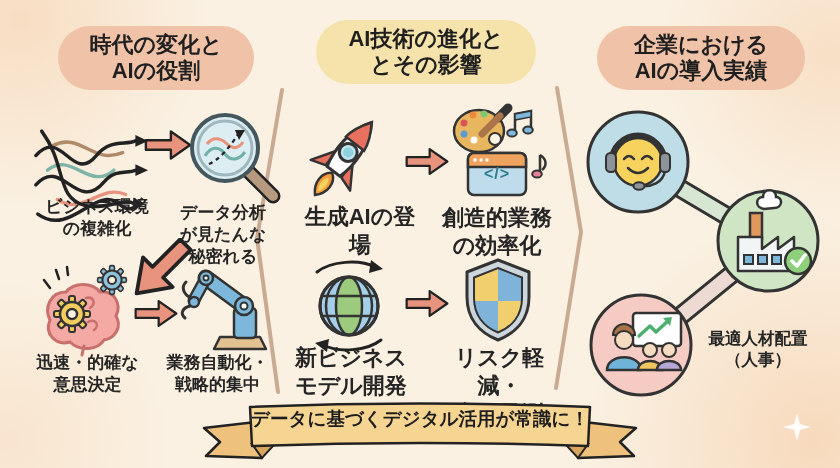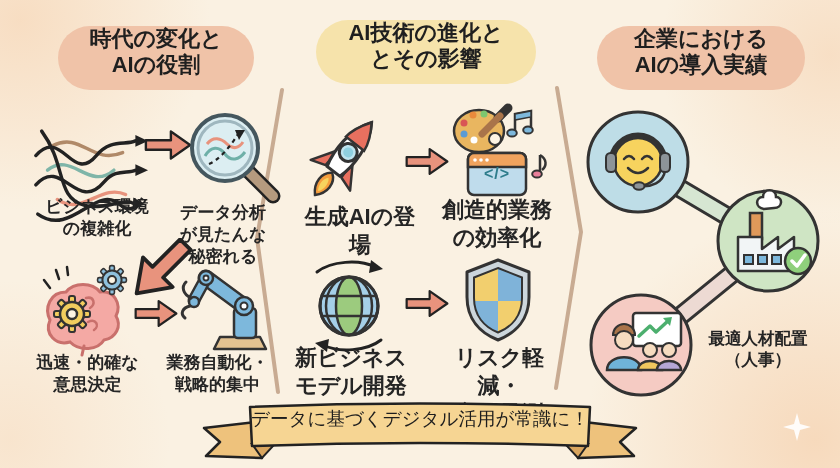--- a/index.html
+++ b/index.html
@@ -8,40 +8,40 @@
     font-family:"Liberation Sans","DejaVu Sans",sans-serif;
     background-color:#faf1e2;
     background-image:
       radial-gradient(circle at 20px 20px, rgba(245,205,168,.55), transparent 190px),
       radial-gradient(circle at 830px 55px, rgba(245,205,168,.5), transparent 170px),
       radial-gradient(circle at 815px 440px, rgba(245,205,168,.65), transparent 230px),
       radial-gradient(circle at 10px 440px, rgba(245,205,168,.35), transparent 160px);
   }
   .abs{position:absolute;}
   .pill{
-    position:absolute; display:flex; justify-content:center;
+    position:absolute; display:flex; align-items:center; justify-content:center;
     border-radius:34px; text-align:center;
   }
   .pill span{font-weight:bold; font-size:22px; color:#1f1f1f; line-height:1.2; white-space:pre-line;}
   .pill-peach{background:#f0c3a8;}
   .pill-yellow{background:#f6e3ab;}
   .lbl{
     position:absolute; font-weight:bold; color:#252525; text-align:center;
     white-space:pre-line; line-height:1.28;
   }
   .fs17{font-size:17px;} .fs175{font-size:22px;} .fs165{font-size:16.5px;}
   .sub{display:block; font-size:13.5px; margin-top:1px;}
   .code-glyph{
     position:absolute; left:16px; top:62px; width:58px; text-align:center;
     color:#2e7d8c; font-weight:bold; font-size:16px; letter-spacing:1px;
   }
   svg{display:block;}
   .banner-text{
     position:absolute; left:250px; top:406px; width:340px; text-align:center;
-    font-weight:normal; font-size:18.5px; color:#1d1d1d;
+    font-weight:bold; font-size:18.5px; color:#1d1d1d;
   }
 </style>
 </head>
 <body>
 
 <div class="canvas">
 
   <svg class="abs" style="left:0;top:0;" width="840" height="468" viewBox="0 0 840 468">
     <polyline points="282,90 257,238 278,392" fill="none" stroke="#c8ab92" stroke-width="4" stroke-linecap="round" stroke-linejoin="round"></polyline>
     <polyline points="557,88 581,232 556,388" fill="none" stroke="#c8ab92" stroke-width="4" stroke-linecap="round" stroke-linejoin="round"></polyline>
@@ -206,21 +206,21 @@
       <rect x="16" y="50" width="58" height="42" rx="6" fill="#bfdcec" stroke="#333" stroke-width="2.5"></rect>
       <path d="M16,64 L16,56 a6,6 0 0 1 6,-6 L68,50 a6,6 0 0 1 6,6 L74,64 Z" fill="#f0a35e" stroke="#333" stroke-width="2.5"></path>
       <circle cx="23" cy="57" r="1.8" fill="#fff"></circle>
       <circle cx="29" cy="57" r="1.8" fill="#fff"></circle>
       <circle cx="35" cy="57" r="1.8" fill="#fff"></circle>
     </svg>
     <span class="code-glyph">&lt;/&gt;</span>
   </div>
 
   <div class="lbl fs175" style="left:295px;top:203px;width:130px;">生成AIの登場</div>
-  <div class="lbl fs175" style="left:437px;top:198px;width:120px;font-family:Liberation Mono, monospace;">創造的業務
+  <div class="lbl fs175" style="left:437px;top:204px;width:120px;">創造的業務
 の効率化</div>
 
   <svg class="abs" style="left:303px;top:258px;" width="92" height="96" viewBox="0 0 92 96">
     <circle cx="46" cy="48" r="29" fill="#a5cfe8" stroke="#333" stroke-width="3"></circle>
     <ellipse cx="46" cy="48" rx="13" ry="29" fill="#9ccb7e" stroke="#333" stroke-width="2.5"></ellipse>
     <ellipse cx="46" cy="48" rx="23" ry="29" fill="none" stroke="#333" stroke-width="2.5"></ellipse>
     <line x1="20" y1="38" x2="72" y2="38" stroke="#333" stroke-width="2.5"></line>
     <line x1="20" y1="58" x2="72" y2="58" stroke="#333" stroke-width="2.5"></line>
     <circle cx="46" cy="48" r="29" fill="none" stroke="#333" stroke-width="3"></circle>
     <path d="M14,14 C28,3 56,1 72,9" fill="none" stroke="#222" stroke-width="3" stroke-linecap="round"></path>

